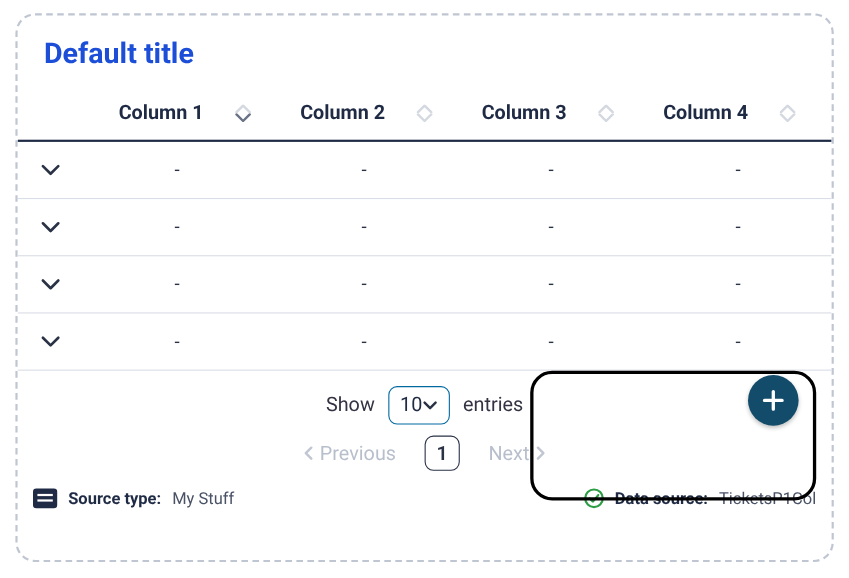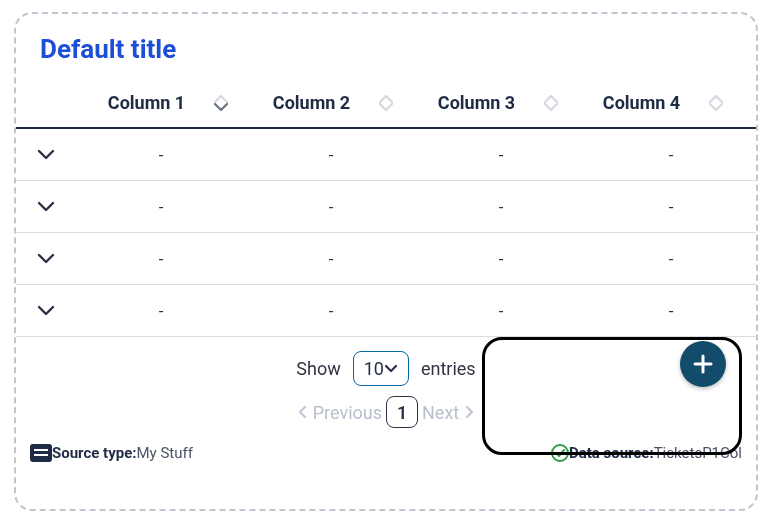--- a/index.html
+++ b/index.html
@@ -50,21 +50,21 @@
 
   .pager-line1 { display:flex; align-items:center; justify-content:center; gap:18px; font-size:18px; color:#334; }
   .pager-line1 .showing { margin-left:28px; color:#2a3246; }
   .entries-group { display:flex; align-items:center; gap:12px; }
   .select {
     display:flex; align-items:center; 
     border:1px solid #0369a1; border-radius:8px;
     padding:6px 10px; font-size:18px; color:#1f2a44; background:#fff;
   }
 
-  .pager-line2 { display:flex; align-items:center; justify-content:center; gap:4px; font-size:18px; }
+  .pager-line2 { display:flex; align-items:center; justify-content:center; gap:26px; font-size:18px; }
   .pg-ghost { color:#b8bfcc; display:flex; align-items:center; gap:6px; }
   .pg-current {
     border:1.5px solid #2a3246; border-radius:8px;
     width:32px; height:32px; display:flex; align-items:center; justify-content:center;
     font-weight:600; color:#2a3246;
   }
 
   .fab {
     position:absolute; right:30px; top:4px;
     width:46px; height:46px; border-radius:50%;
@@ -77,21 +77,21 @@
     position:absolute; right:14px; bottom:54px;
     width:260px; height:118px;
     border:3px solid #000; border-radius:20px;
     pointer-events:none;
   }
 
   .status-bar {
     display:flex; align-items:center; justify-content:space-between;
     padding:6px 14px 10px 14px; font-size:15px;
   }
-  .status-left, .status-right { display:flex; align-items:flex-end; }
+  .status-left, .status-right { display:flex; align-items:flex-end; gap:10px; }
   .status-label { font-weight:700; color:#1f2a44; }
   .status-value { color:#4a5266; }
   .src-icon { width:22px; height:18px; background:#1f2a44; border-radius:3px; position:relative; }
   .src-icon::before, .src-icon::after { content:""; position:absolute; left:4px; right:4px; height:2px; background:#fff; }
   .src-icon::before { top:5px; }
   .src-icon::after { top:10px; }
   .ok-badge {
     width:18px; height:18px; border:2px solid #2e9e46; border-radius:50%;
     display:flex; align-items:center; justify-content:center;
   }

